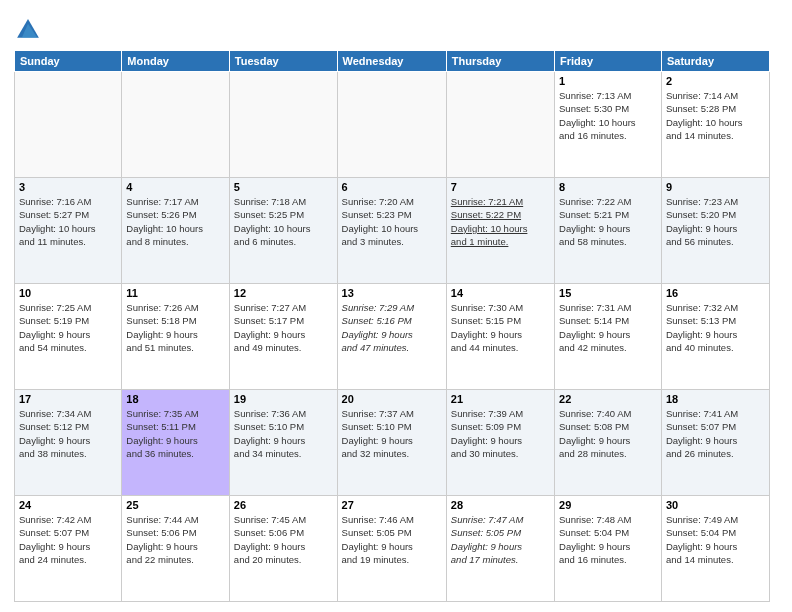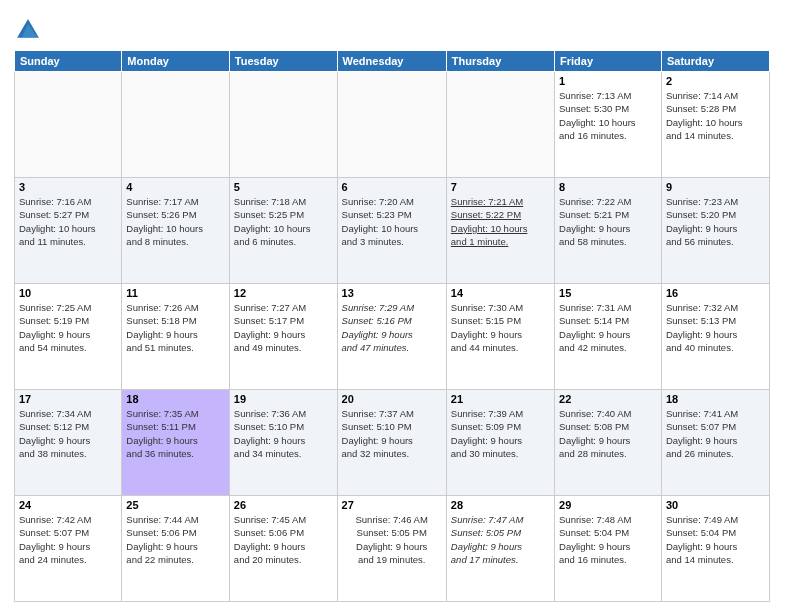--- a/index.html
+++ b/index.html
@@ -319,21 +319,21 @@
           </td>
           <td>
             <span class="day-num">26</span>
             <div class="day-info" style="white-space: pre-line;">Sunrise: 7:45 AM
 Sunset: 5:06 PM
 Daylight: 9 hours
 and 20 minutes.</div>
           </td>
           <td>
             <span class="day-num">27</span>
-            <div class="day-info" style="white-space: pre-line; text-align: center;">Sunrise: 7:46 AM
+            <div class="day-info" style="white-space: pre-line;">Sunrise: 7:46 AM
 Sunset: 5:05 PM
 Daylight: 9 hours
 and 19 minutes.</div>
           </td>
           <td>
             <span class="day-num">28</span>
             <div class="day-info" style="white-space: pre-line; font-style: italic;">Sunrise: 7:47 AM
 Sunset: 5:05 PM
 Daylight: 9 hours
 and 17 minutes.</div>

